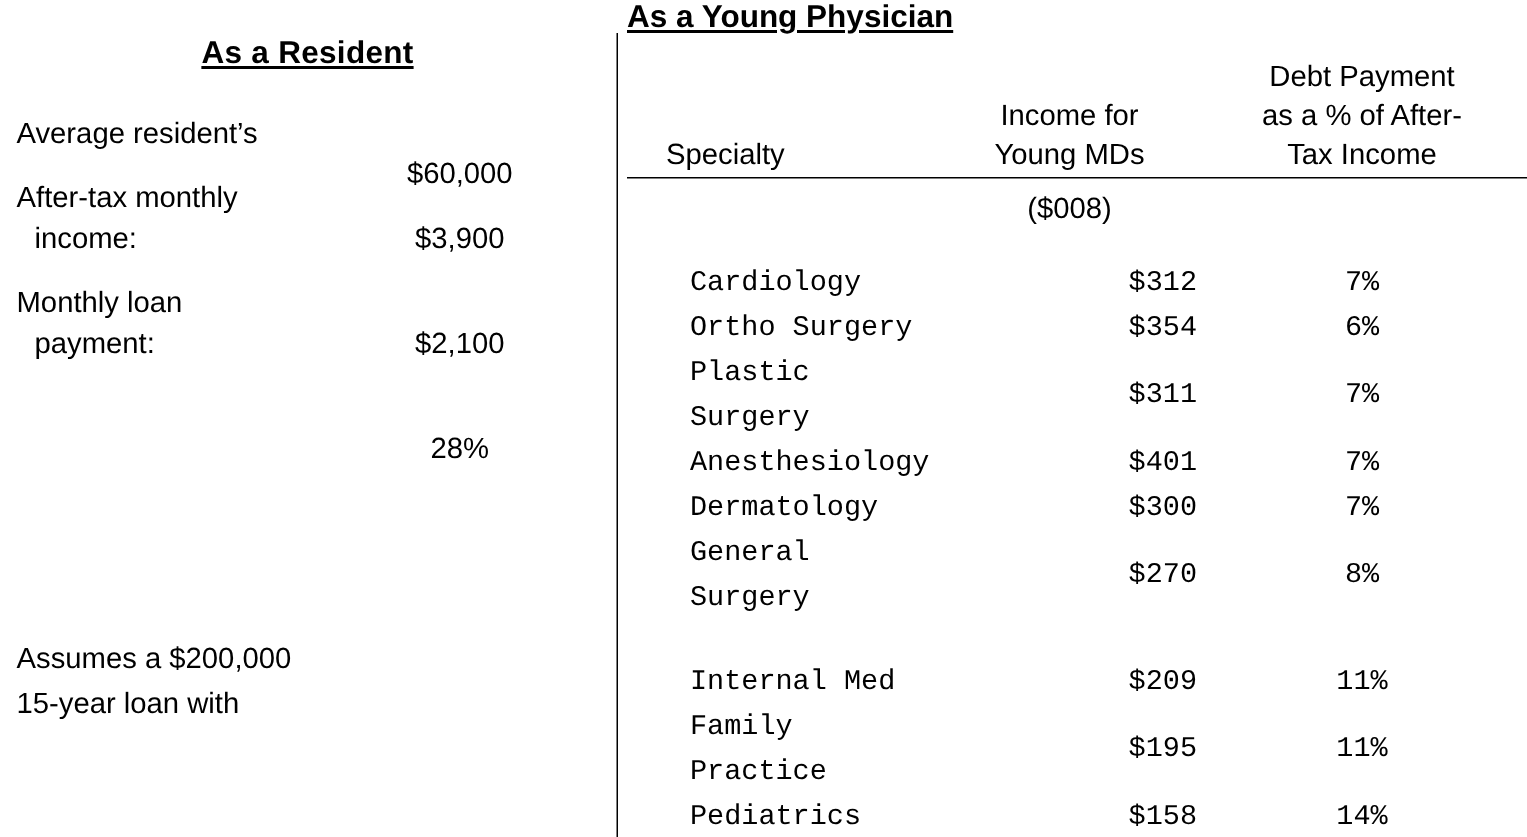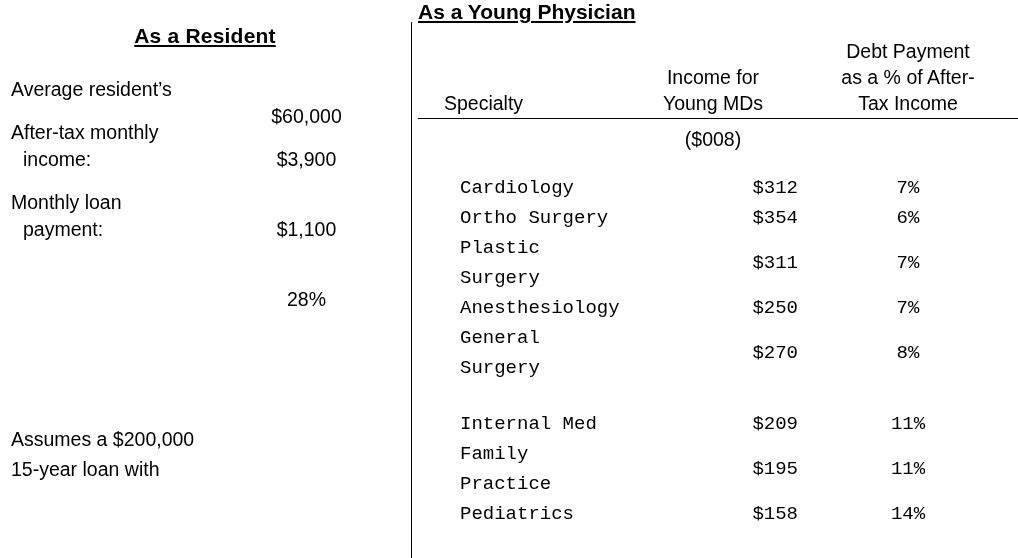--- a/index.html
+++ b/index.html
@@ -199,21 +199,21 @@
           <span class="ind">income:</span>
         </span>
         <span class="val">$3,900</span>
       </div>
 
       <div class="lrow two">
         <span class="lbl">
           <span>Monthly loan</span><br>
           <span class="ind">payment:</span>
         </span>
-        <span class="val">$1,100</span>
+        <span class="val">$2,100</span>
       </div>
 
       <div class="lrow two">
         <span class="val">28%</span>
       </div>
 
     </div>
 
     <div class="note">
       <span>Assumes a $200,000</span><br>
@@ -276,21 +276,26 @@
           <td class="inc">$354</td>
           <td class="debt">6%</td>
         </tr>
         <tr class="data-row">
           <td class="spec">Plastic Surgery</td>
           <td class="inc">$311</td>
           <td class="debt">7%</td>
         </tr>
         <tr class="data-row">
           <td class="spec">Anesthesiology</td>
-          <td class="inc">$250</td>
+          <td class="inc">$401</td>
+          <td class="debt">7%</td>
+        </tr>
+        <tr class="data-row">
+          <td class="spec">Dermatology</td>
+          <td class="inc">$300</td>
           <td class="debt">7%</td>
         </tr>
         <tr class="data-row">
           <td class="spec">General Surgery</td>
           <td class="inc">$270</td>
           <td class="debt">8%</td>
         </tr>
 
         <tr class="gap-row">
           <td></td>

